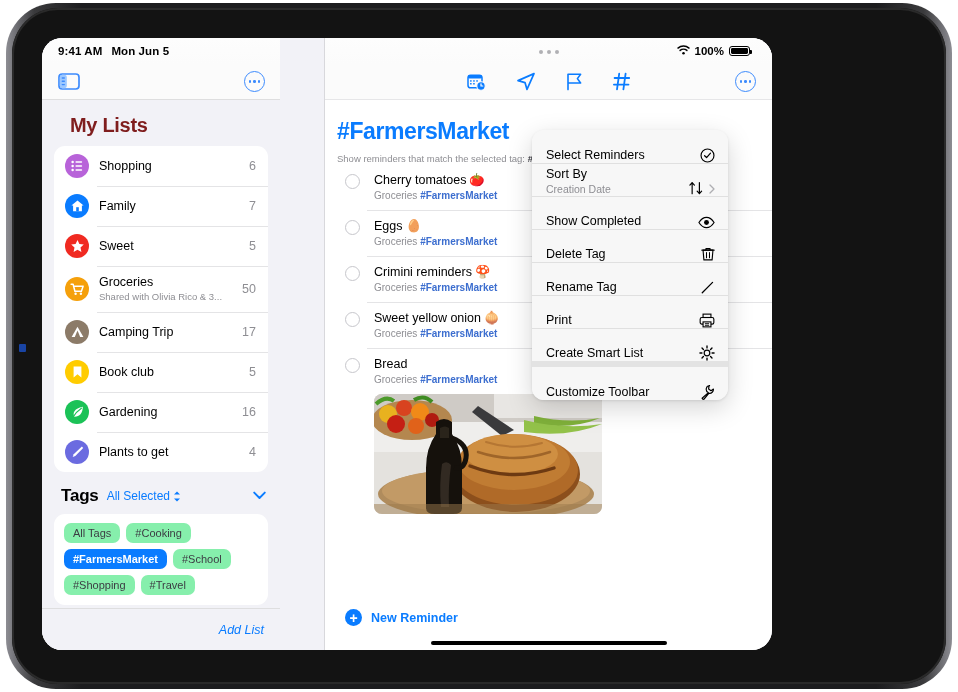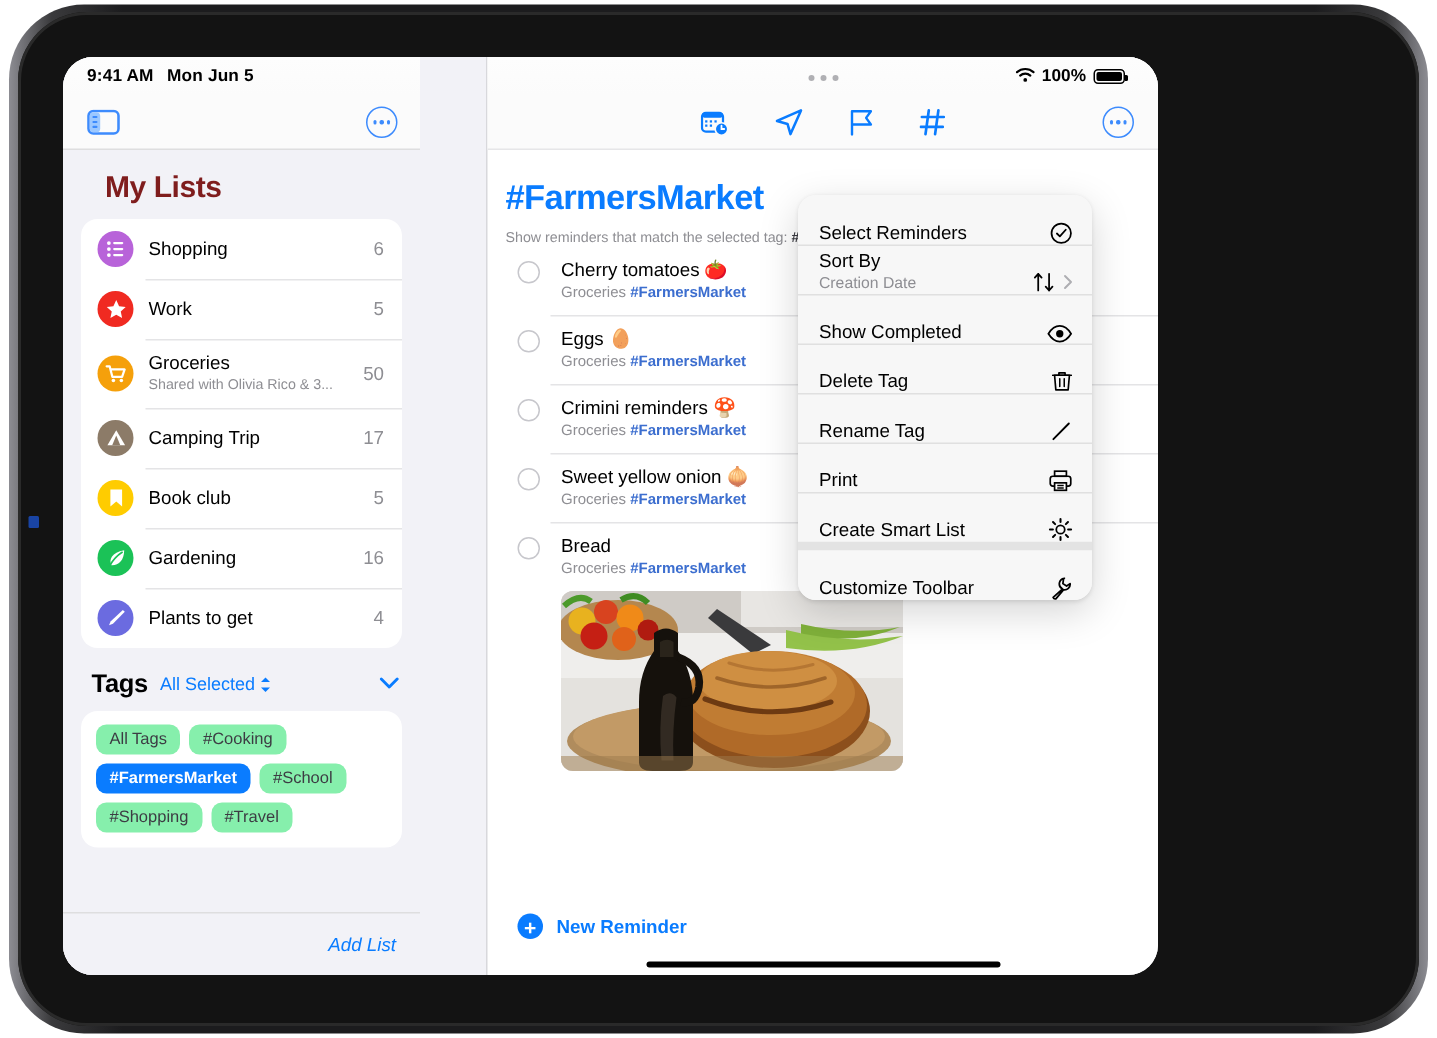--- a/index.html
+++ b/index.html
@@ -337,27 +337,39 @@
                 <rect x="5.4" y="10.3" width="6.8" height="1.5" rx=".75"></rect>
               </g>
             </svg>
           </span>
           <span class="ltext">
             <div class="lname">Shopping</div>
           </span>
           <span class="lcount">6</span>
         </div>
         <div class="list-row">
+          <span class="licon" style="background: rgb(10, 124, 255);">
+            <svg width="15" height="14" viewBox="0 0 15 14">
+              <path d="M7.5 1.6 L13.6 6.6 H11.9 V12.3 H3.1 V6.6 H1.4 Z" fill="#fff"></path>
+              <rect x="6.2" y="8.2" width="2.6" height="4.1" fill="#0a7cff"></rect>
+            </svg>
+          </span>
+          <span class="ltext">
+            <div class="lname">Family</div>
+          </span>
+          <span class="lcount">7</span>
+        </div>
+        <div class="list-row">
           <span class="licon" style="background: rgb(240, 42, 33);">
             <svg width="15" height="14" viewBox="0 0 15 14">
               <path d="M7.5 1 L9.4 5.1 L13.8 5.6 L10.5 8.6 L11.4 13 L7.5 10.8 L3.6 13 L4.5 8.6 L1.2 5.6 L5.6 5.1 Z" fill="#fff"></path>
             </svg>
           </span>
           <span class="ltext">
-            <div class="lname">Work</div>
+            <div class="lname">Sweet</div>
           </span>
           <span class="lcount">5</span>
         </div>
         <div class="list-row tall">
           <span class="licon" style="background: rgb(245, 160, 11);">
             <svg width="15" height="14" viewBox="0 0 15 14">
               <path d="M1.1 2.2 H3.1 L4.9 9.2 H11.4 L13.1 4.3 H4.0" fill="none" stroke="#fff" stroke-width="1.5" stroke-linecap="round" stroke-linejoin="round"></path>
               <circle cx="5.6" cy="11.7" r="1.2" fill="#fff"></circle>
               <circle cx="10.9" cy="11.7" r="1.2" fill="#fff"></circle>
             </svg>

